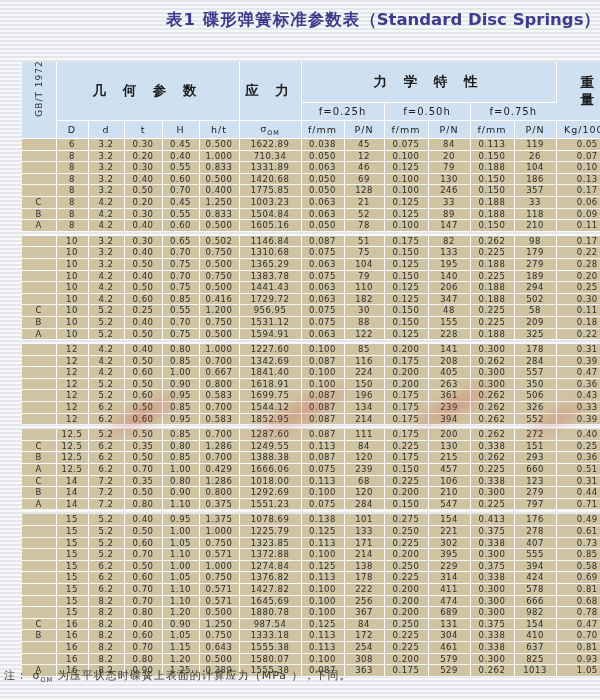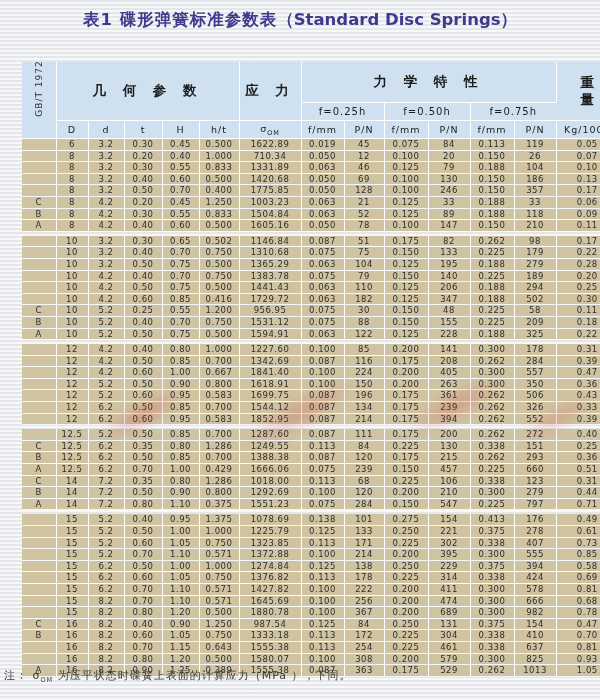--- a/index.html
+++ b/index.html
@@ -10,21 +10,21 @@
     position:relative;overflow:hidden;
   }
   
   body::before{
     content:"";position:absolute;inset:0;
     background:repeating-linear-gradient(0deg,rgba(255,255,255,.5) 0 2px,rgba(210,213,218,.35) 2px 4px);
     pointer-events:none;
   }
   .page{position:relative;z-index:1;}
   .title{
-    padding:9px 0 0 0;text-align:center;
+    padding:9px 0 0 0;text-align:right;
     color:#3f3a8c;font-weight:bold;font-size:16.5px;letter-spacing:1px;
     white-space:nowrap;
   }
   .title .en{letter-spacing:0;}
   .tablewrap{position:absolute;left:22px;top:62px;width:556px;}
   table{
     border-collapse:collapse;table-layout:fixed;width:556px;
     font-size:8.5px;color:#2e2e2e;
   }
   col.c-mark{width:34px}col.c-D{width:32px}col.c-d{width:36px}
@@ -140,21 +140,21 @@
       </thead>
       <tbody>
           <tr>
             <td></td>
             <td>6</td>
             <td>3.2</td>
             <td>0.30</td>
             <td>0.45</td>
             <td>0.500</td>
             <td>1622.89</td>
-            <td>0.019</td>
+            <td>0.038</td>
             <td>45</td>
             <td>0.075</td>
             <td>84</td>
             <td>0.113</td>
             <td>119</td>
             <td>0.05</td>
           </tr>
           <tr>
             <td></td>
             <td>8</td>

